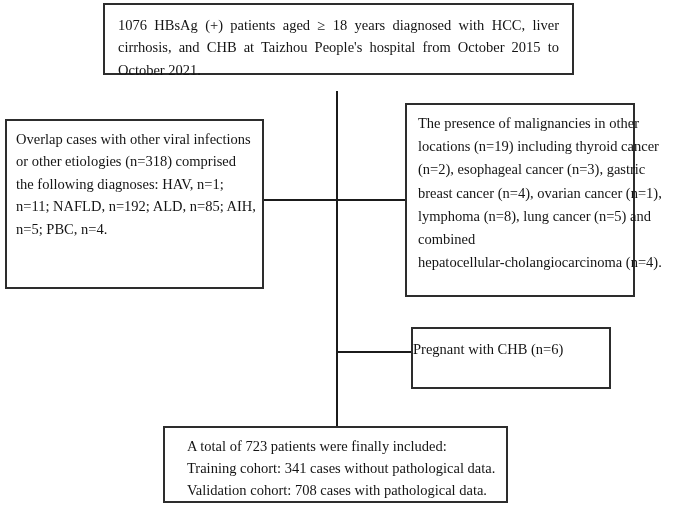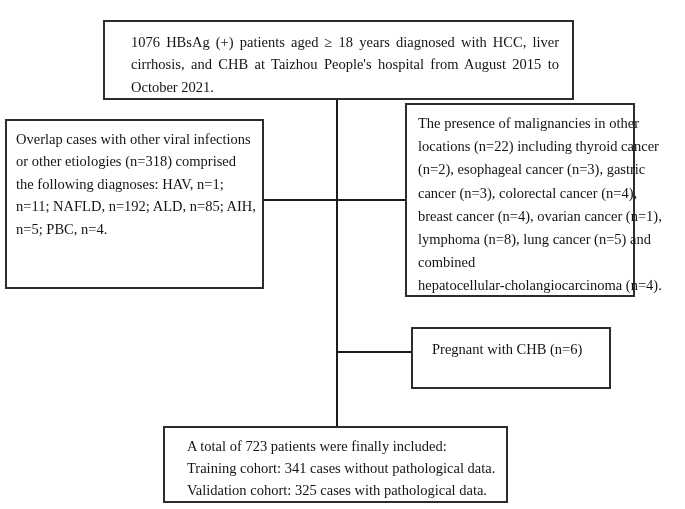--- a/index.html
+++ b/index.html
@@ -27,35 +27,35 @@
   .fbox .tline {
     white-space: nowrap;
   }
   
   .fbox .jline {
     white-space: normal;
     text-align: justify;
     text-align-last: justify;
   }
   .box-initial {
-    left: 103px; top: 20px; width: 471px; height: 80px;
-    padding: 9px 13px 0 26px;
+    left: 103px; top: 3px; width: 471px; height: 72px;
+    padding: 9px 13px 0 13px;
   }
   .box-overlap {
     left: 5px; top: 119px; width: 259px; height: 170px;
     padding: 7px 8px 0 9px;
   }
   .box-malignancy {
     left: 405px; top: 103px; width: 230px; height: 194px;
     padding: 7px 8px 0 11px;
     line-height: 23.2px;
   }
   .box-pregnant {
     left: 411px; top: 327px; width: 200px; height: 62px;
-    padding: 9px 10px 0 19px;
+    padding: 9px 10px 0 0;
   }
   .box-final {
     left: 163px; top: 426px; width: 345px; height: 77px;
     padding: 7px 8px 0 22px;
     line-height: 22.2px;
   }
   .connector {
     position: absolute;
     background: #1b1b1b;
   }
@@ -73,46 +73,45 @@
 <body>
 
 <div class="canvas">
 
   <div class="connector conn-vertical-main"></div>
   <div class="connector conn-left-branch"></div>
   <div class="connector conn-pregnant-branch"></div>
 
   <div class="fbox box-initial">
     <div class="jline">1076 HBsAg (+) patients aged ≥ 18 years diagnosed with HCC, liver</div>
-    <div class="jline">cirrhosis, and CHB at Taizhou People's hospital from August 2015 to</div>
+    <div class="jline">cirrhosis, and CHB at Taizhou People's hospital from October 2015 to</div>
     <div class="tline">October 2021.</div>
   </div>
 
   <div class="fbox box-overlap">
     <div class="tline">Overlap cases with other viral infections</div>
     <div class="tline">or other etiologies (n=318) comprised</div>
     <div class="tline">the following diagnoses: HAV, n=1;</div>
     <div class="tline">n=11; NAFLD, n=192; ALD, n=85; AIH,</div>
     <div class="tline">n=5; PBC, n=4.</div>
   </div>
 
   <div class="fbox box-malignancy">
     <div class="tline">The presence of malignancies in other</div>
-    <div class="tline">locations (n=22) including thyroid cancer</div>
+    <div class="tline">locations (n=19) including thyroid cancer</div>
     <div class="tline">(n=2), esophageal cancer (n=3), gastric</div>
-    <div class="tline">cancer (n=3), colorectal cancer (n=4),</div>
     <div class="tline">breast cancer (n=4), ovarian cancer (n=1),</div>
     <div class="tline">lymphoma (n=8), lung cancer (n=5) and</div>
     <div class="tline">combined</div>
     <div class="tline">hepatocellular-cholangiocarcinoma (n=4).</div>
   </div>
 
   <div class="fbox box-pregnant">
     <div class="tline">Pregnant with CHB (n=6)</div>
   </div>
 
   <div class="fbox box-final">
     <div class="tline">A total of 723 patients were finally included:</div>
     <div class="tline">Training cohort: 341 cases without pathological data.</div>
-    <div class="tline">Validation cohort: 325 cases with pathological data.</div>
+    <div class="tline">Validation cohort: 708 cases with pathological data.</div>
   </div>
 
 </div>
 
 </body></html>

